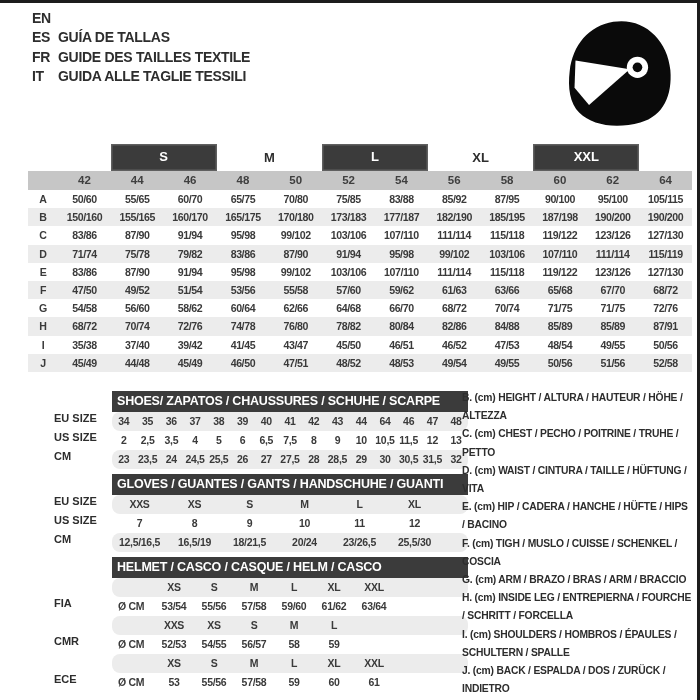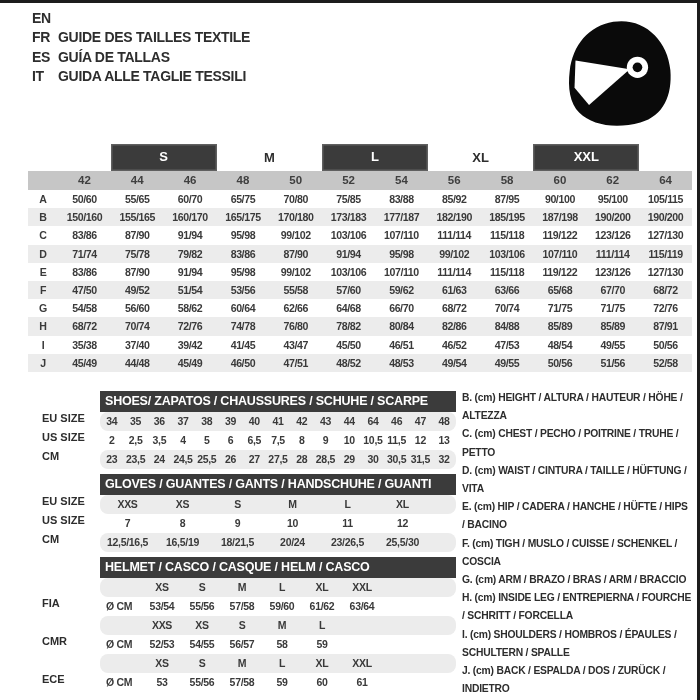--- a/index.html
+++ b/index.html
@@ -31,21 +31,21 @@
   .num-row { height:19px; background:#c6c6c6; }
   .num-cell { text-align:center; font-weight:bold; font-size:11.5px; color:#3f3f3f; line-height:19px; }
   .data-row { height:18.2px; }
   .data-row.alt { background:#ececec; }
   .letter-cell, .val-cell {
     text-align:center; font-weight:bold; font-size:10.6px; color:#3a3a3a;
     line-height:18.2px; letter-spacing:-0.4px; white-space:nowrap;
   }
 
   
-  .sub-table { position:absolute; left:28px; width:428px; }
+  .sub-table { position:absolute; left:40px; width:428px; }
   .shoes-pos { top:391px; } .gloves-pos { top:474px; } .helmet-pos { top:557px; }
   .sub-title {
     margin-left:72px; width:356px; height:21px; background:#3b3b3b; color:#fff;
     font-weight:bold; font-size:12.5px; line-height:21px; padding-left:5px;
     letter-spacing:-0.2px; white-space:nowrap;
   }
   .sub-row { display:flex; height:19px; }
   .sub-label { width:72px; padding-left:14px; font-weight:bold; font-size:11px; color:#2d2d2d; white-space:nowrap; }
   .sub-cells { width:356px; height:19px; display:grid; align-items:center; }
   .sub-cells.gray { background:#ececec;border-radius:8px; }
@@ -70,26 +70,26 @@
 
 <div class="canvas">
   <div class="topbar"></div>
   <div class="rightbar"></div>
 
   <div class="lang-list">
       <div class="lang-row">
         <div class="lang-code">EN</div>
       </div>
       <div class="lang-row">
+        <div class="lang-code">ES</div>
+        <div class="lang-label">GUÍA DE TALLAS</div>
+      </div>
+      <div class="lang-row">
         <div class="lang-code">FR</div>
         <div class="lang-label">GUIDE DES TAILLES TEXTILE</div>
-      </div>
-      <div class="lang-row">
-        <div class="lang-code">ES</div>
-        <div class="lang-label">GUÍA DE TALLAS</div>
       </div>
       <div class="lang-row">
         <div class="lang-code">IT</div>
         <div class="lang-label">GUIDA ALLE TAGLIE TESSILI</div>
       </div>
     </div>
 
   <svg class="helmet-svg" width="126" height="122" viewBox="0 0 130 126">
     <path fill="#0a0a0a" d="M57 6 C88 1 113 24 116 56 C118 82 109 103 85 110 C60 117 35 113 22 100 C12 90 10 74 12 57 C15 30 32 10 57 6 Z"></path>
     <path fill="#ffffff" d="M18 46 L74 55 L32 92 L17 74 Z"></path>

